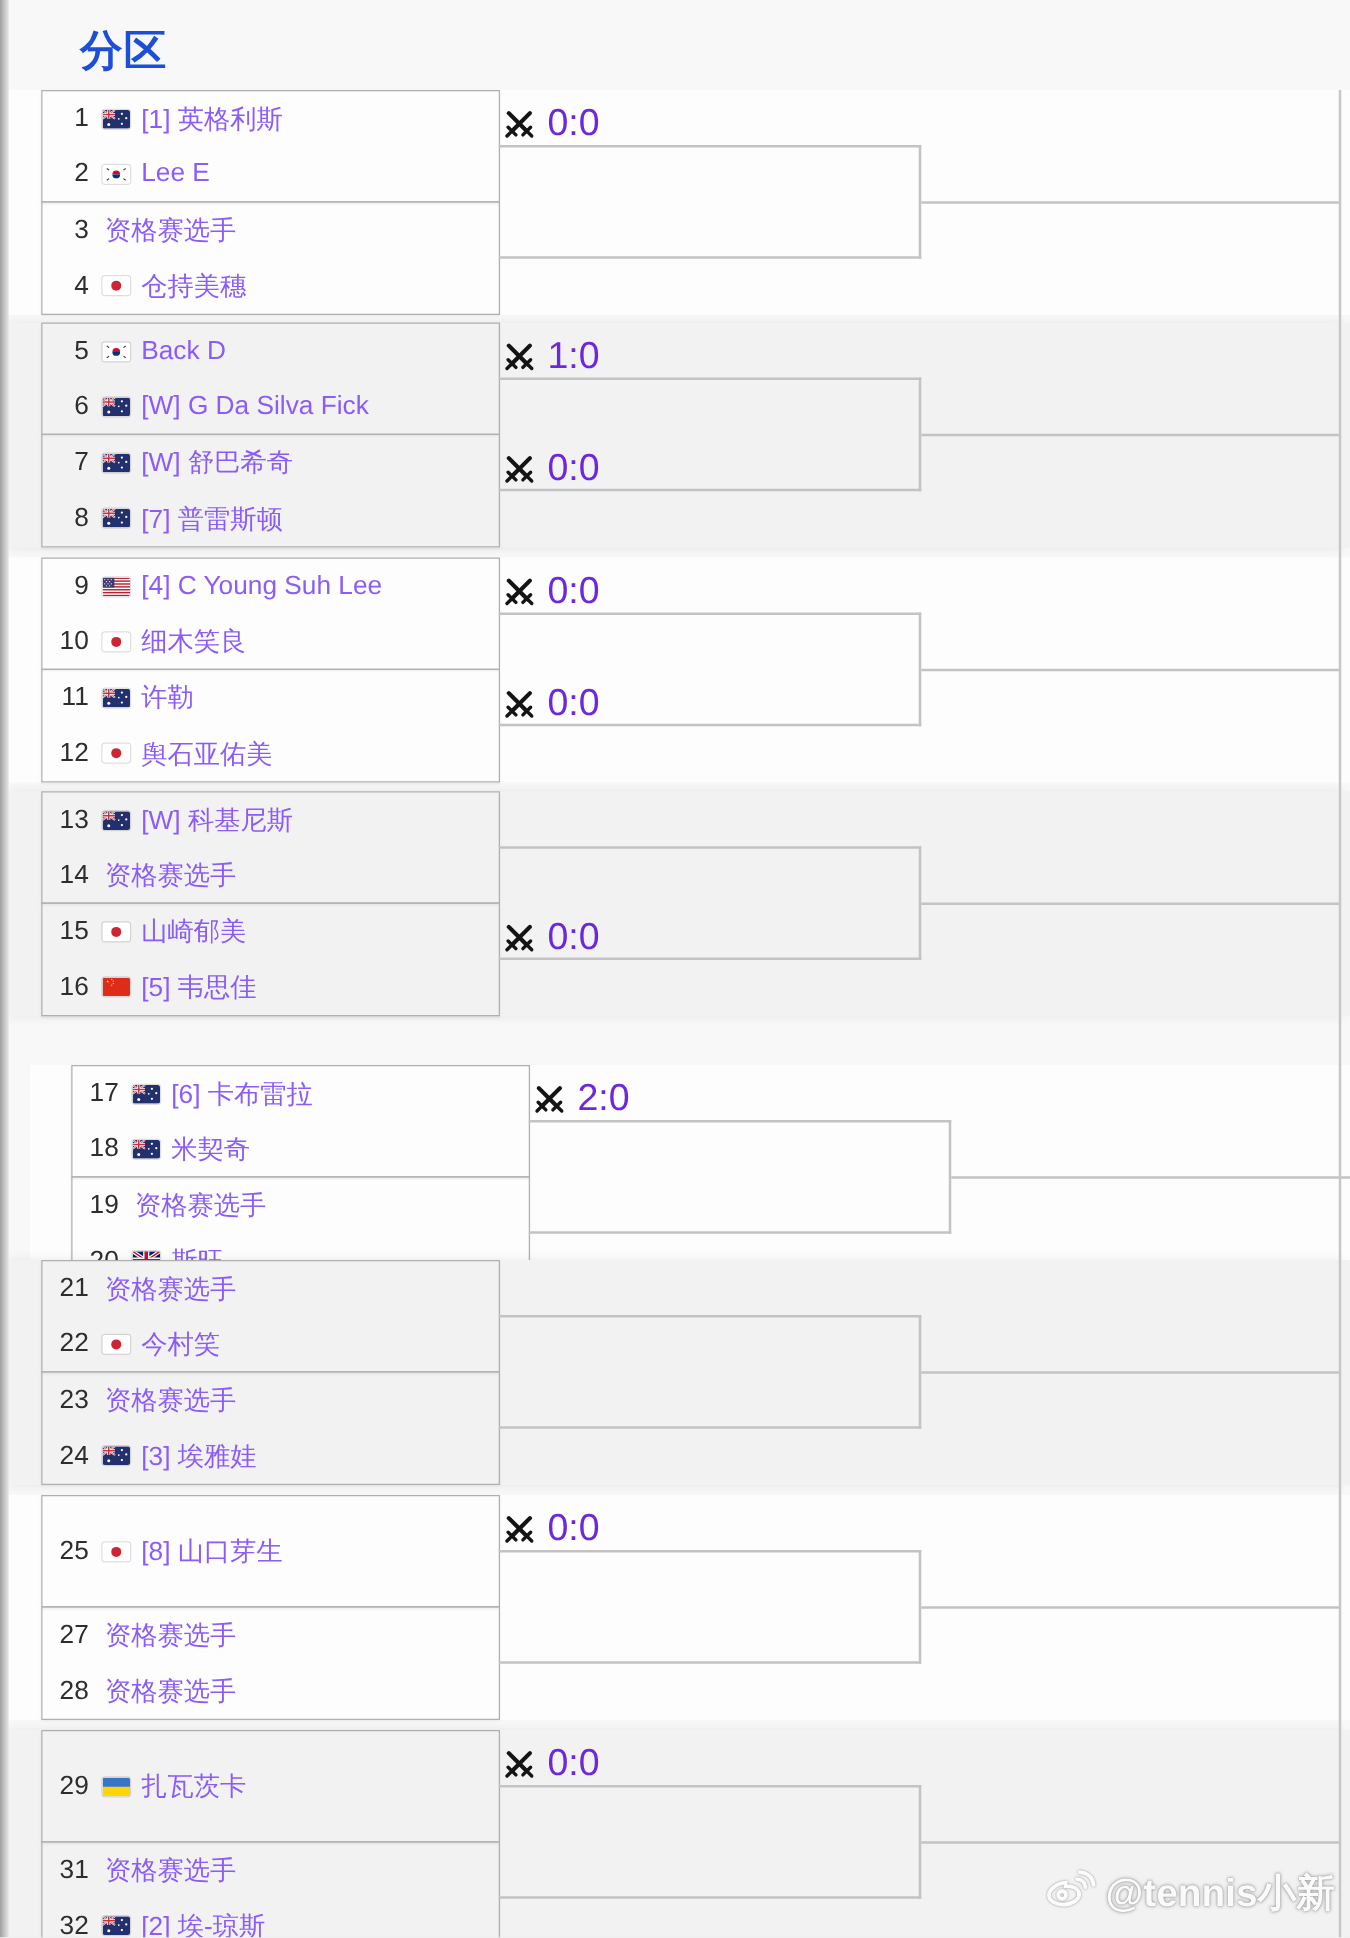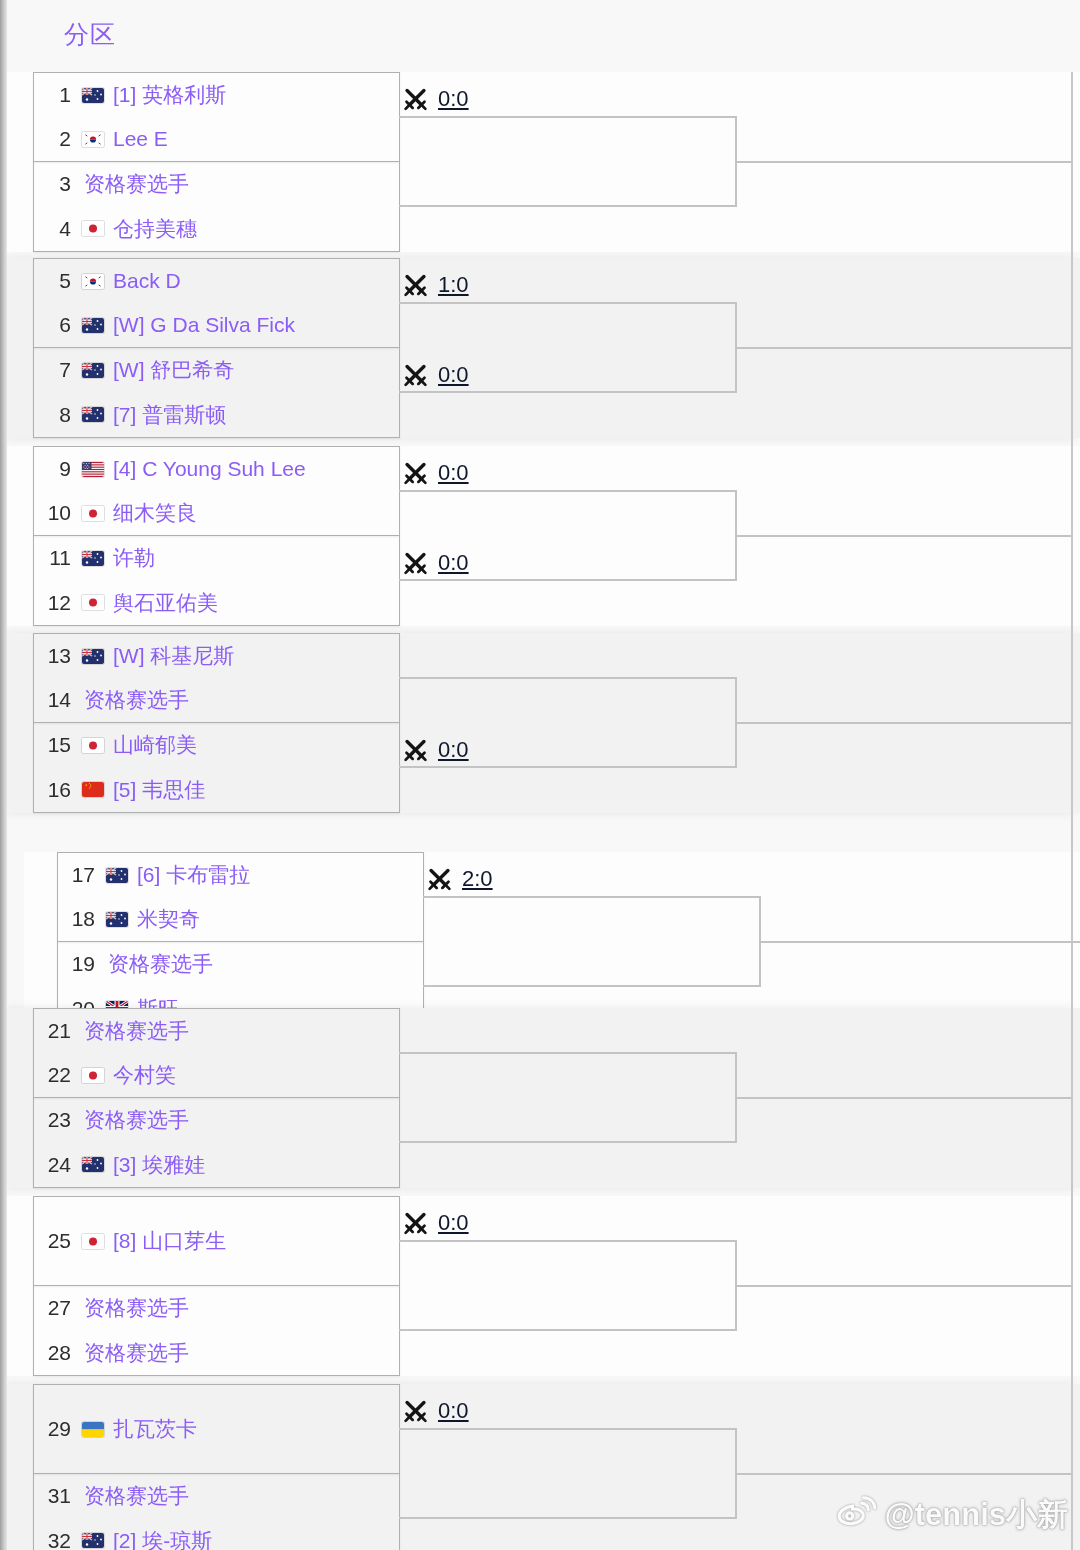--- a/index.html
+++ b/index.html
@@ -7,21 +7,21 @@
     position:relative; width:1080px; height:1550px; overflow:hidden;
     background:#f8f8f8;
     font-family:"Liberation Sans","DejaVu Sans",sans-serif;
   }
   .left-strip {
     position:absolute; left:0; top:0; width:7px; height:1550px;
     background:linear-gradient(90deg,#9f9f9f,#c9c9c9 55%,#e6e6e6);
   }
   .page-title {
     position:absolute; left:64px; top:18px;
-    font-size:25px; color:#8b5cf6; letter-spacing:1px;
+    font-size:34px; color:#1d4ed8; letter-spacing:1px;font-weight:bold;
   }
   .group { position:absolute; left:0; width:1080px; height:180px; }
   .group.white { background:#fdfdfd; }
   .group.gray  {
     background:#f2f2f2;
     box-shadow:0 -6px 9px -6px rgba(0,0,0,.08), 0 6px 9px -6px rgba(0,0,0,.08);
   }
   .match-box {
     position:absolute; left:33px; width:367px; height:90px;
     border:1px solid #b0b0b0; box-sizing:border-box;
@@ -59,21 +59,21 @@
     position:absolute; left:1071px; top:72px; width:2px; height:1478px;
     background:#c7c7c7;
   }
   .score {
     position:absolute; left:402px; height:32px;
     display:flex; align-items:center; gap:9px;
   }
   .score.s1 { top:11px; }
   .score.s2 { top:101px; }
   .score-icon { width:27px; height:27px; display:inline-block; }
-  .score-text { font-size:22px; color:#0f172a;text-decoration:underline; }
+  .score-text { font-size:30px; color:#6d28d9; }
 
   .watermark {
     position:absolute; right:12px; bottom:14px;
     display:flex; align-items:center; gap:7px;
     color:rgba(255,255,255,.96); font-size:31px; font-weight:bold;
     text-shadow:0 0 3px rgba(125,125,125,.8), 0 0 1px rgba(110,110,110,.7);
     justify-content:center;
   }
   .watermark .wicon { filter:drop-shadow(0 0 1px rgba(130,130,130,.9)); }
 </style>

